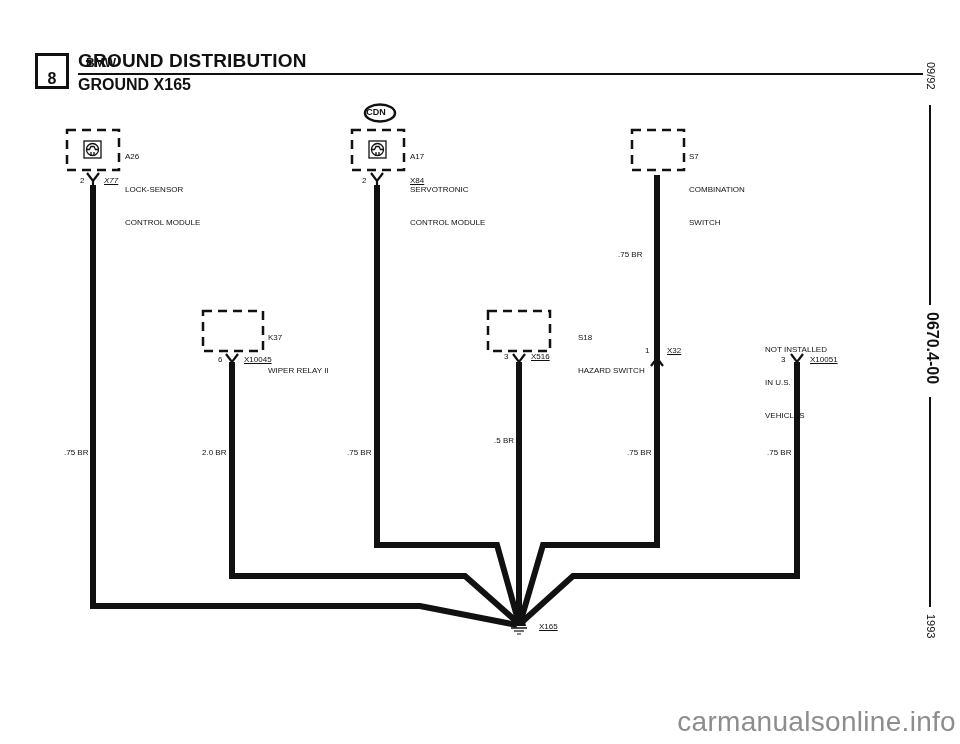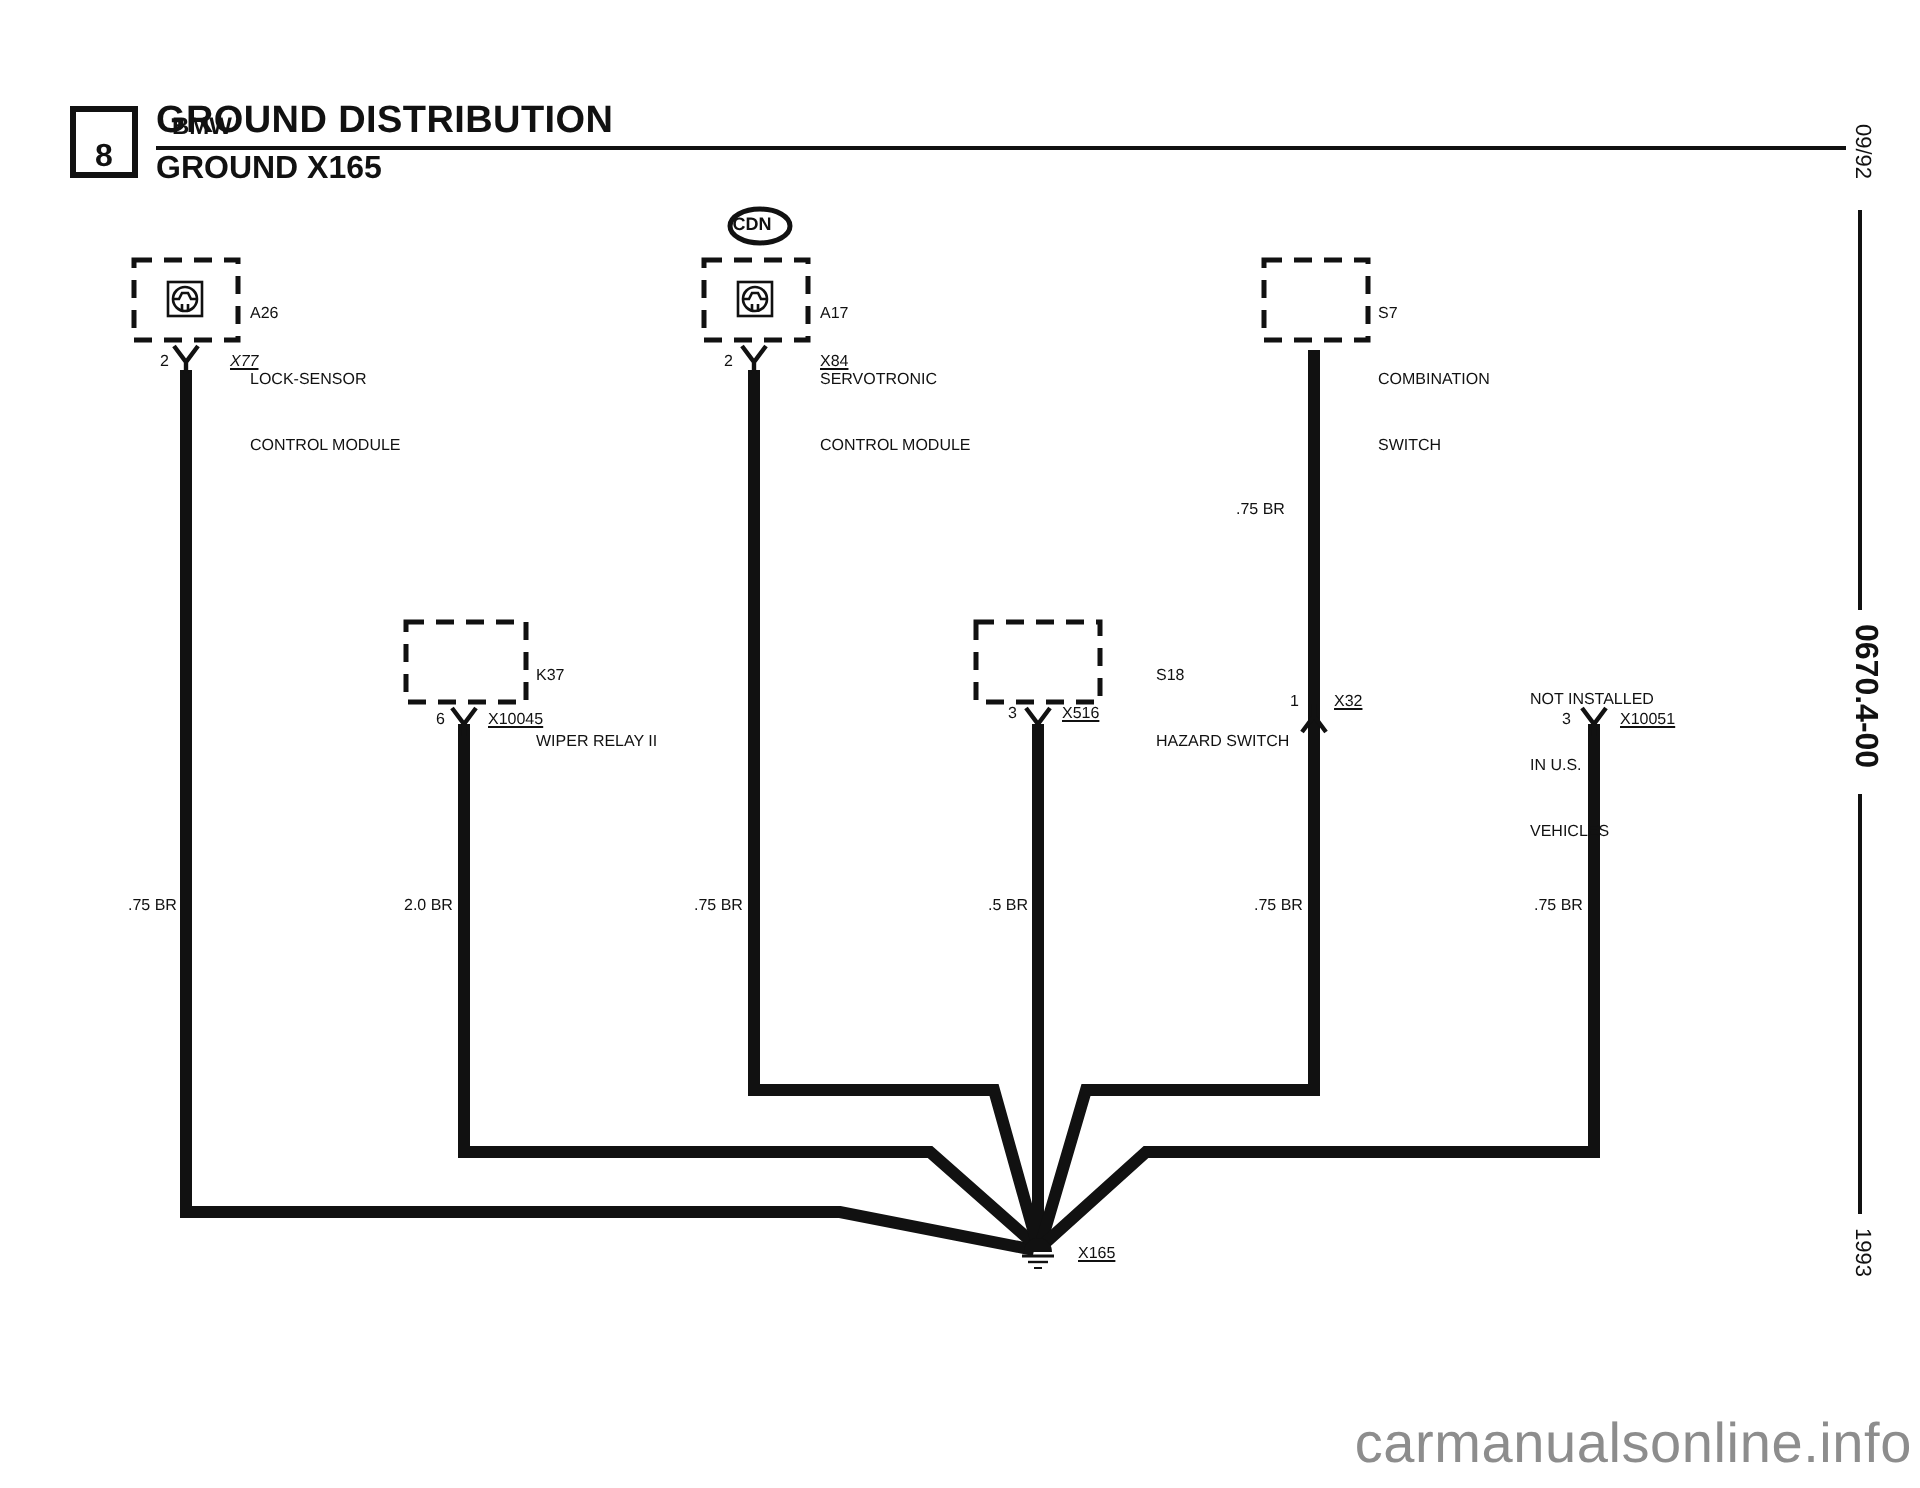--- a/index.html
+++ b/index.html
@@ -93,21 +93,21 @@
 </svg>
 
 <div class="abs" style="left:366px;top:107px;width:20px;text-align:center;font-size:9px;font-weight:bold;">CDN</div>
 
 <div class="abs comp-label" style="left:125px;top:129px;">
   <div>A26</div>
   <div>LOCK-SENSOR</div>
   <div>CONTROL MODULE</div>
 </div>
 <div class="abs pin" style="left:80px;top:176px;">2</div>
-<div class="abs conn" style="left:115px;top:176px;font-style:italic;">X77</div>
+<div class="abs conn" style="left:104px;top:176px;font-style:italic;">X77</div>
 
 <div class="abs comp-label" style="left:410px;top:129px;">
   <div>A17</div>
   <div>SERVOTRONIC</div>
   <div>CONTROL MODULE</div>
 </div>
 <div class="abs pin" style="left:362px;top:176px;">2</div>
 <div class="abs conn" style="left:410px;top:176px;">X84</div>
 
 <div class="abs comp-label" style="left:689px;top:129px;">
@@ -138,21 +138,21 @@
   <div>NOT INSTALLED</div>
   <div>IN U.S.</div>
   <div>VEHICLES</div>
 </div>
 <div class="abs pin" style="left:781px;top:355px;">3</div>
 <div class="abs conn" style="left:810px;top:355px;">X10051</div>
 
 <div class="abs wire-label" style="left:64px;top:448px;">.75 BR</div>
 <div class="abs wire-label" style="left:202px;top:448px;">2.0 BR</div>
 <div class="abs wire-label" style="left:347px;top:448px;">.75 BR</div>
-<div class="abs wire-label" style="left:494px;top:448px;">.5 BR</div>
+<div class="abs wire-label" style="left:494px;top:436px;">.5 BR</div>
 <div class="abs wire-label" style="left:627px;top:448px;">.75 BR</div>
 <div class="abs wire-label" style="left:767px;top:448px;">.75 BR</div>
 
 <div class="abs conn" style="left:539px;top:622px;">X165</div>
 
 <div class="side" style="top:62px;left:937px;font-size:11px;font-weight:normal;">09/92</div>
 <div class="side" style="top:312px;left:941px;font-size:16px;">0670.4-00</div>
 <div class="side" style="top:614px;left:937px;font-size:11px;font-weight:normal;">1993</div>
 
 <div class="watermark">carmanualsonline.info</div>

